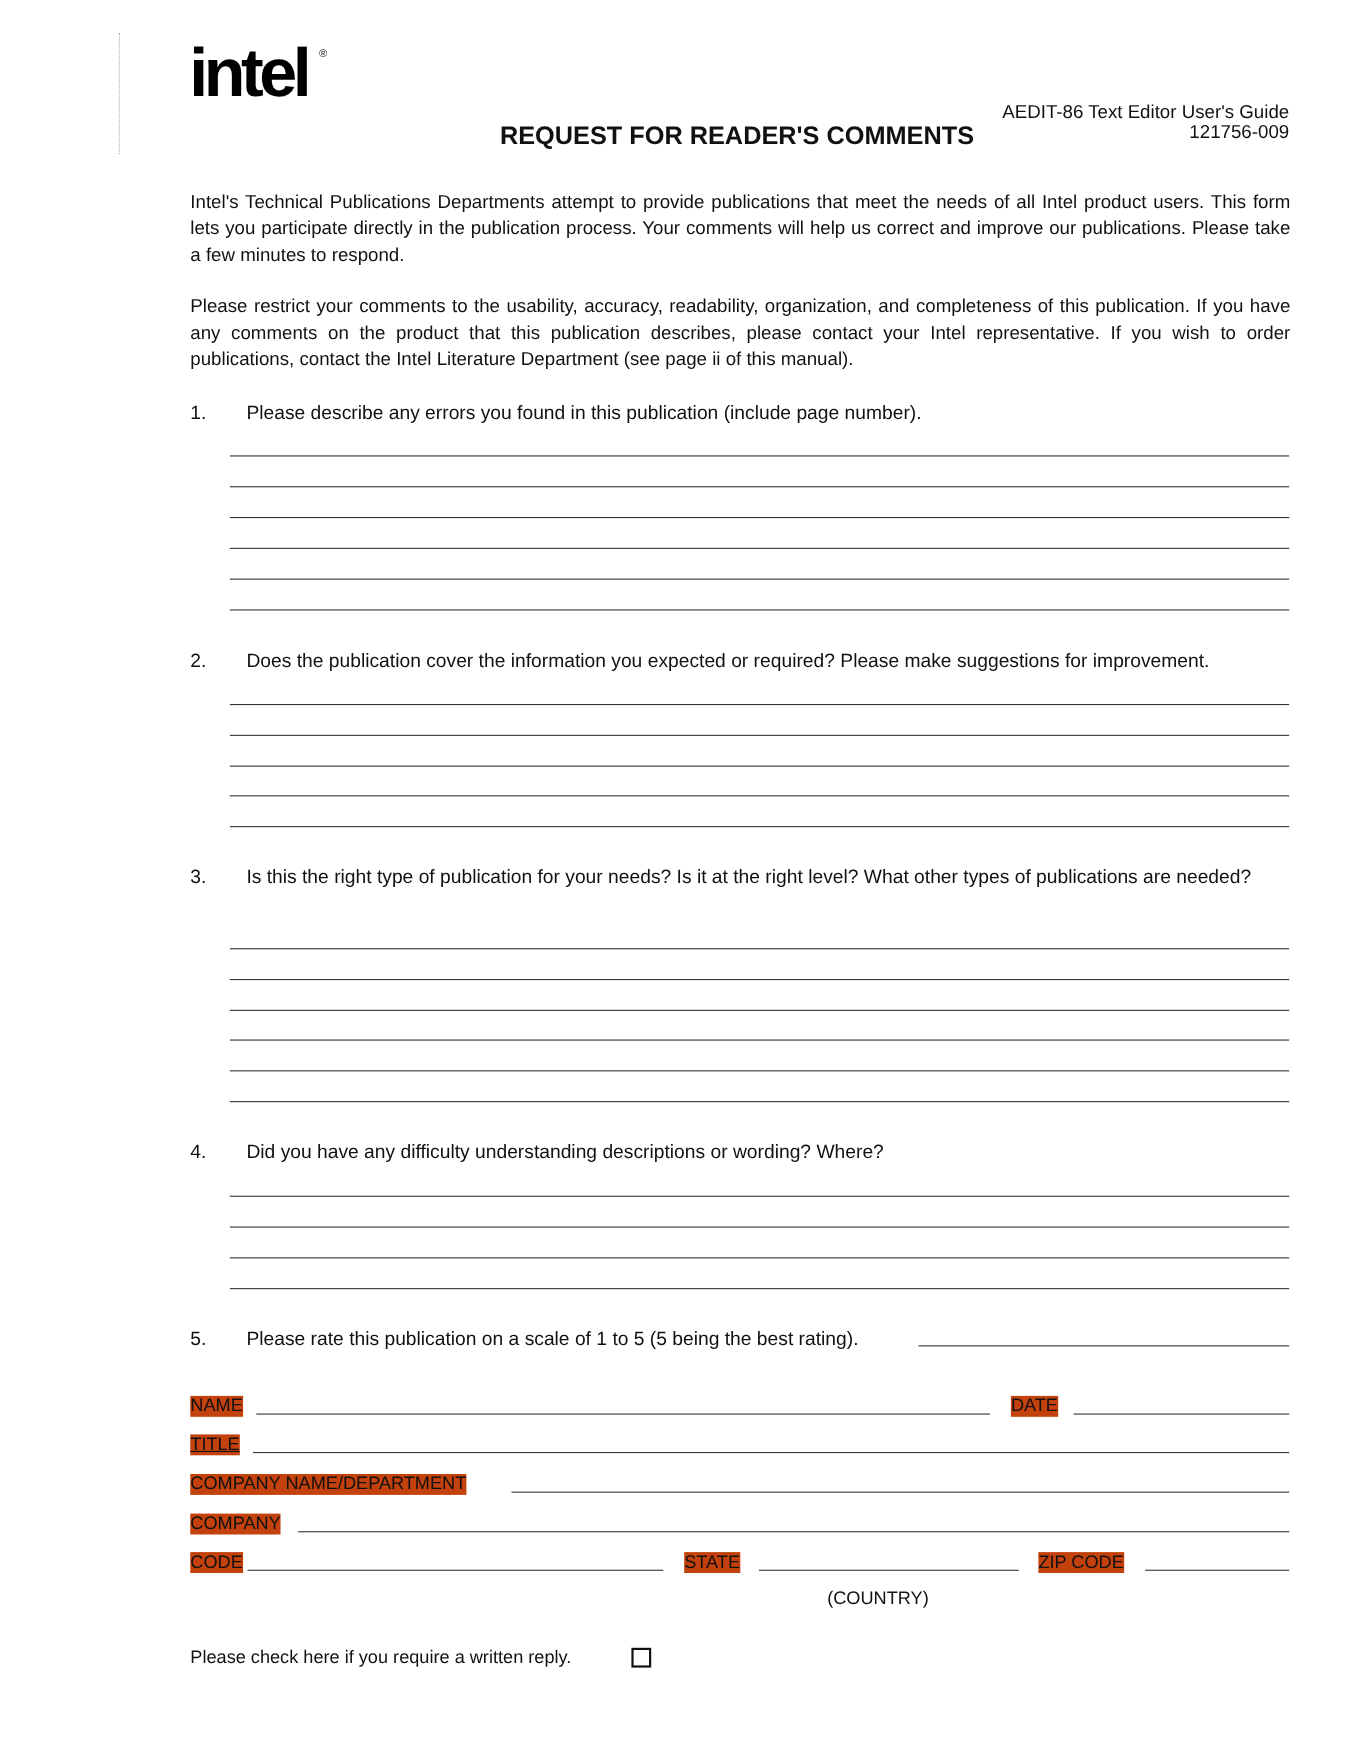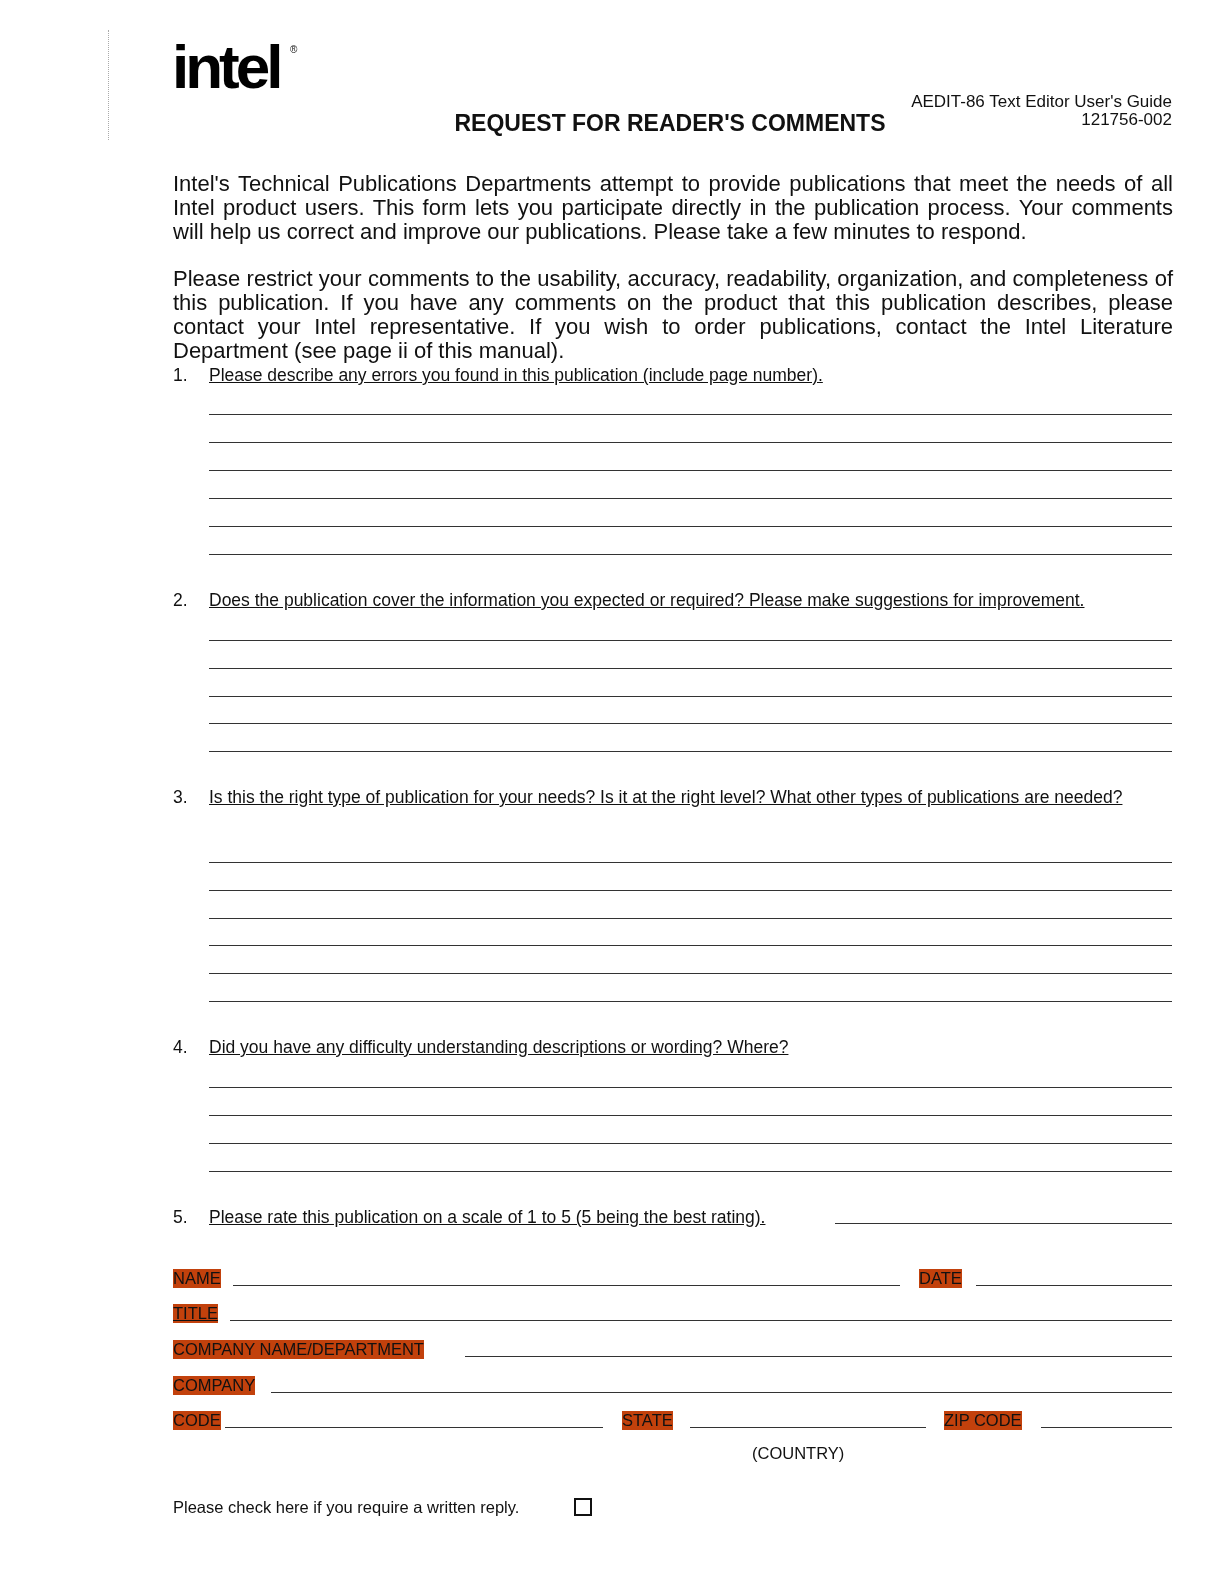--- a/index.html
+++ b/index.html
@@ -2,24 +2,24 @@
 <html><head>
 <meta charset="utf-8">
 <style>
   html, body { margin:0; padding:0; background:#fff; }
   body { width:1224px; height:1584px; position:relative; font-family:"Liberation Sans", sans-serif; color:#111; overflow:hidden; }
   .logo { position:absolute; left:172px; top:36px; width:130px; height:80px; }
   .logo .txt { font-family:"Liberation Sans", sans-serif; font-weight:bold; font-size:62px; letter-spacing:-4px; line-height:62px; color:#000; }
   .logo .reg { position:absolute; left:118px; top:8px; font-size:10px; }
   .hdr-right { position:absolute; right:52px; top:53px; text-align:right; font-size:17px; line-height:18px;margin-top:40px; }
   .title { position:absolute; left:0; width:1340px; top:110px; text-align:center; font-size:23px; font-weight:bold; }
-  .para { position:absolute; left:173px; width:1000px; font-size:22px; line-height:24px; text-align:justify; }
+  .para { position:absolute; left:173px; width:1000px; font-size:17px; line-height:24px; text-align:justify; }
   .q { position:absolute; left:173px; width:1000px; font-size:17.5px; line-height:24px; }
   .q .num { position:absolute; left:0; }
-  .q .txt { margin-left:36px; display:block; text-align:justify;text-decoration:underline; }
+  .q .txt { margin-left:51px; display:block; text-align:justify; }
   .line { position:absolute; left:209px; width:963px; border-top:1.5px solid #333; height:0; }
   .frow { position:absolute; left:173px; width:999px; font-size:16.5px; height:22px; }
   .frow span.lbl { position:absolute; bottom:0; background:#c2410c; }
   .frow .uline { position:absolute; bottom:2px; border-top:1.5px solid #333; }
   .country { position:absolute; left:752px; top:1444px; font-size:16.5px; }
   .reply { position:absolute; left:173px; top:1498px; font-size:16.5px; }
   .chk { position:absolute; left:574px; top:1498px; width:14px; height:14px; border:2px solid #111; }
   .margin-dots { position:absolute; left:108px; width:1px; border-left:1px dotted #aaa; }
 </style>
 </head>
@@ -27,21 +27,21 @@
 
 <div class="margin-dots" style="top:30px;height:110px;"></div>
 
 <div class="logo">
   <span class="txt">intel</span>
   <span class="reg">®</span>
 </div>
 
 <div class="hdr-right">
   <div>AEDIT-86 Text Editor User's Guide</div>
-  <div>121756-002</div>
+  <div>121756-009</div>
 </div>
 
 <div class="title">REQUEST FOR READER'S COMMENTS</div>
 
 <div class="para" style="top:172px;">Intel's Technical Publications Departments attempt to provide publications that meet the needs of all Intel product users. This form lets you participate directly in the publication process. Your comments will help us correct and improve our publications. Please take a few minutes to respond.</div>
 <div class="para" style="top:267px;">Please restrict your comments to the usability, accuracy, readability, organization, and completeness of this publication. If you have any comments on the product that this publication describes, please contact your Intel representative. If you wish to order publications, contact the Intel Literature Department (see page ii of this manual).</div>
 
 <div class="q" style="top:363px;">
   <span class="num">1.</span>
   <span class="txt">Please describe any errors you found in this publication (include page number).</span>

